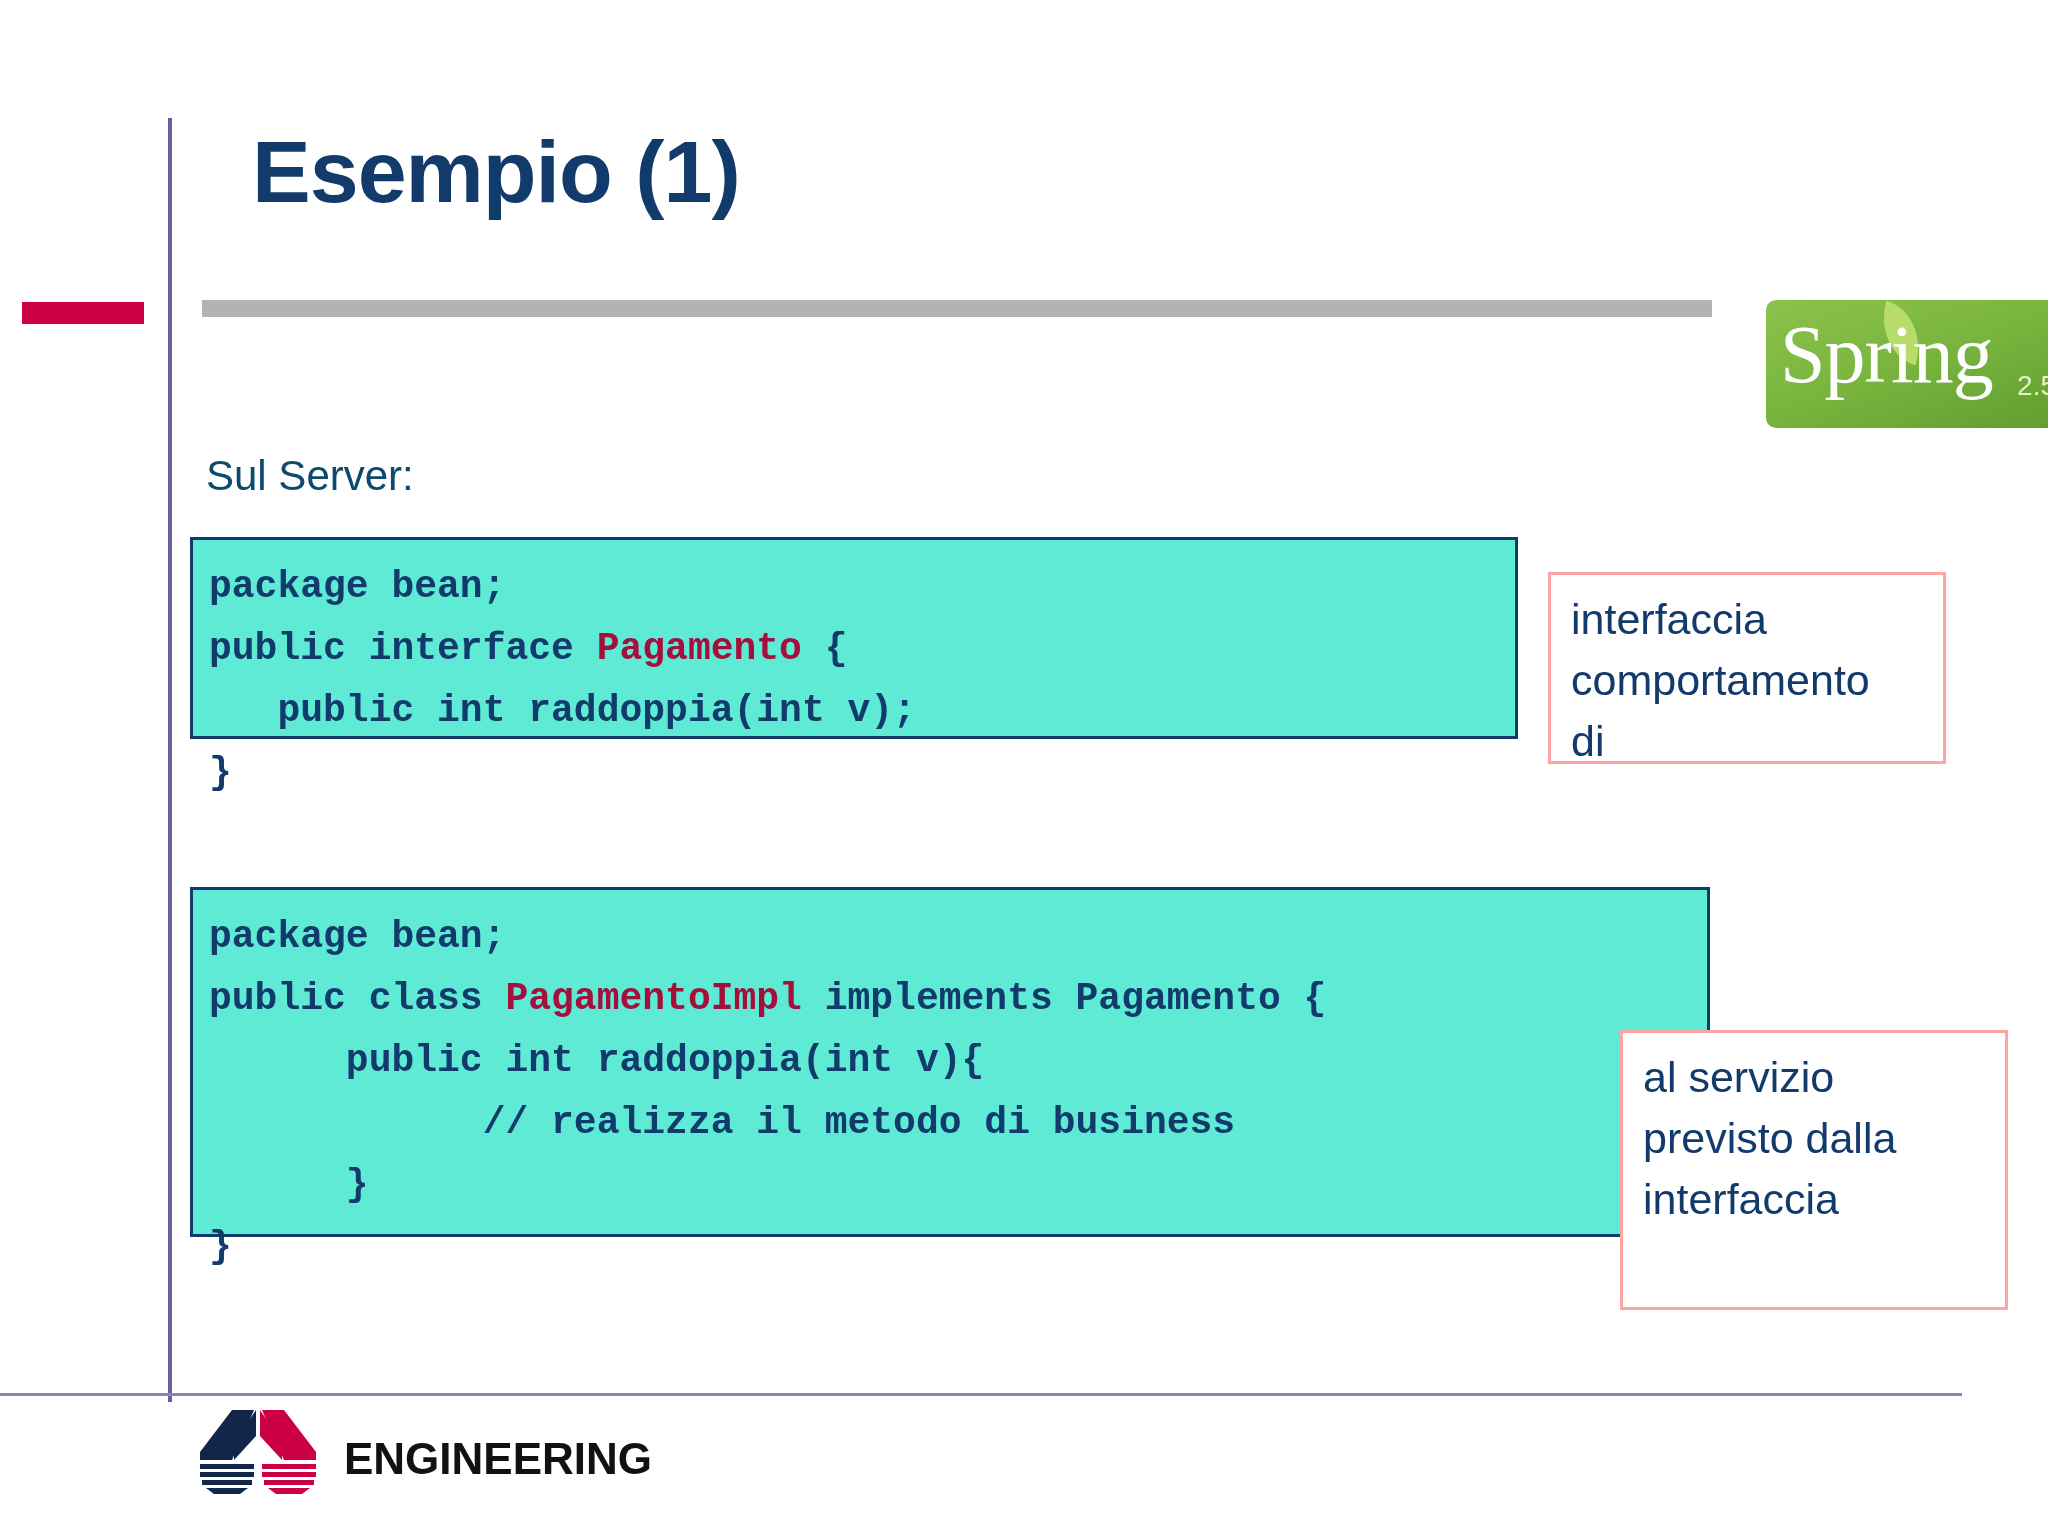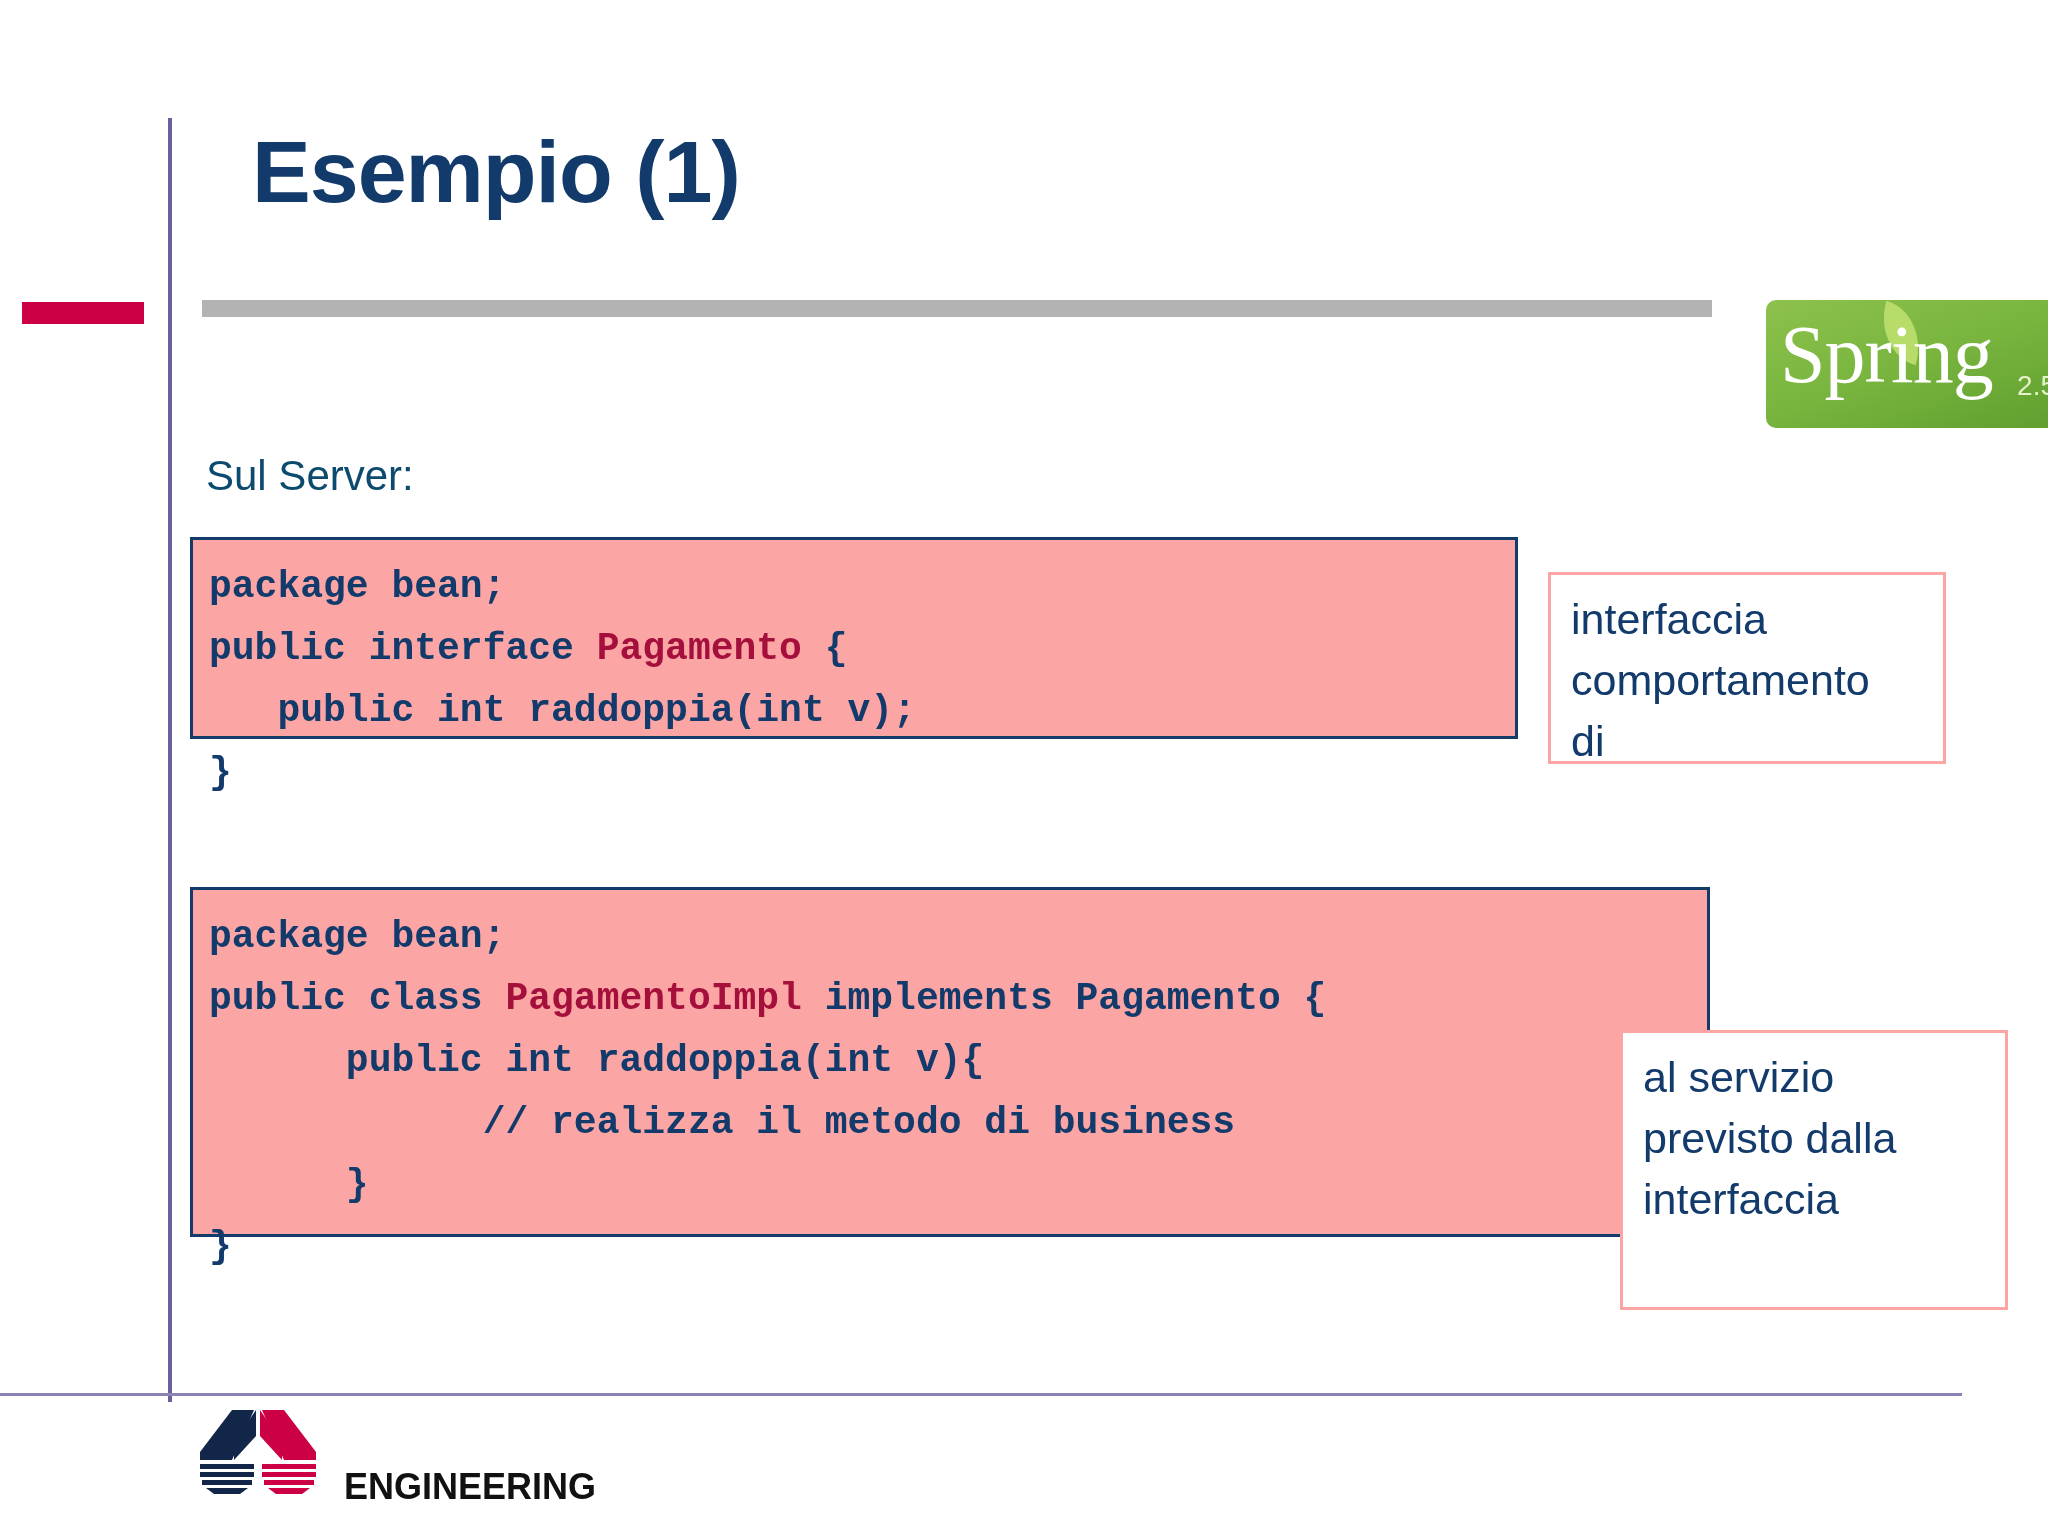--- a/index.html
+++ b/index.html
@@ -111,21 +111,21 @@
     font-size: 42px;
     font-weight: normal;
     color: #0c4a6e;
     white-space: nowrap;
   }
 
   
   .code-box {
     position: absolute;
     border: 3px solid #123a6b;
-    background: #fca5a5;
+    background: #5eead4;
     box-sizing: border-box;
   }
   #code-box-1 { left: 190px; top: 537px; width: 1328px; height: 202px; }
   #code-box-2 { left: 190px; top: 887px; width: 1520px; height: 350px; }
 
   .code-pre {
     margin: 0;
     padding: 16px 0 0 16px;
     font-family: "Liberation Mono", "DejaVu Sans Mono", monospace;
     font-size: 38px;
@@ -162,26 +162,25 @@
     position: absolute;
     left: 0;
     top: 0;
     width: 126px;
     height: 86px;
   }
   .eng-word {
     position: absolute;
     left: 148px;
     top: 26px;
-    font-size: 36px;
+    font-size: 44px;
     font-weight: bold;
     color: #111111;
     letter-spacing: 0px;
     white-space: nowrap;
-    margin-top: 32px;
   }
 </style>
 </head>
 <body>
 
 <div class="left-vrule"></div>
 <div class="left-red-bar"></div>
 
 <div class="title">Esempio (1)</div>
 <div class="title-rule"></div>

